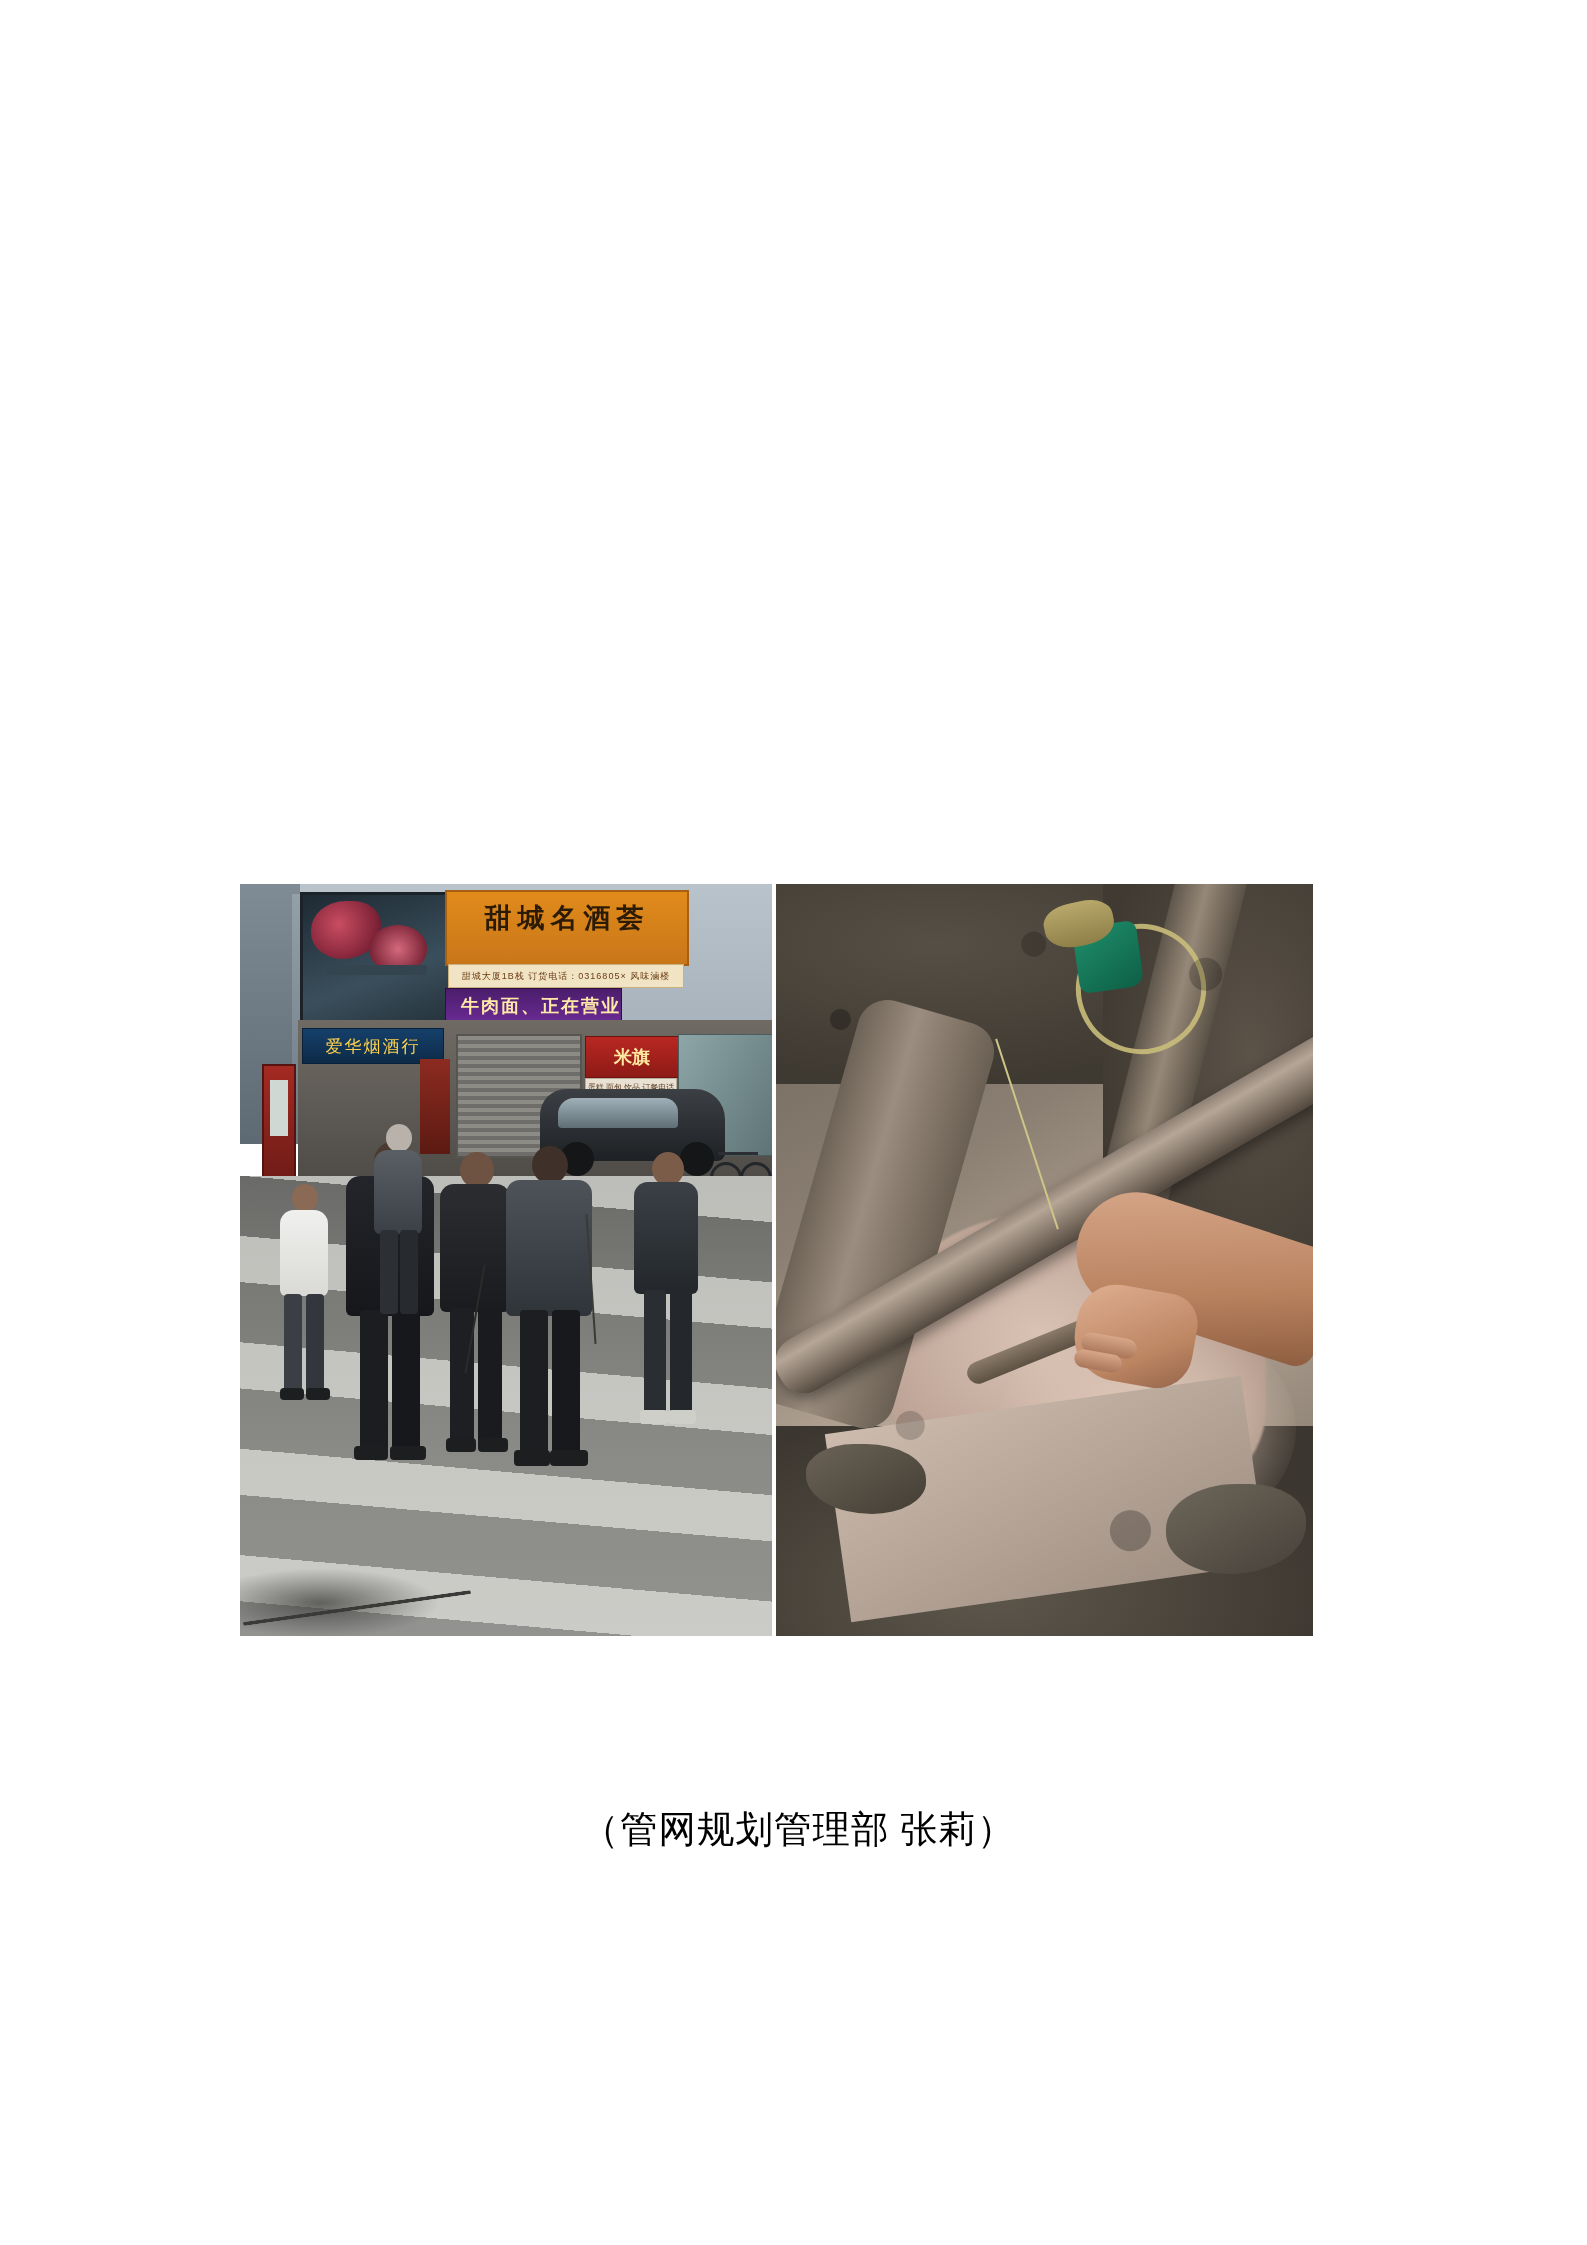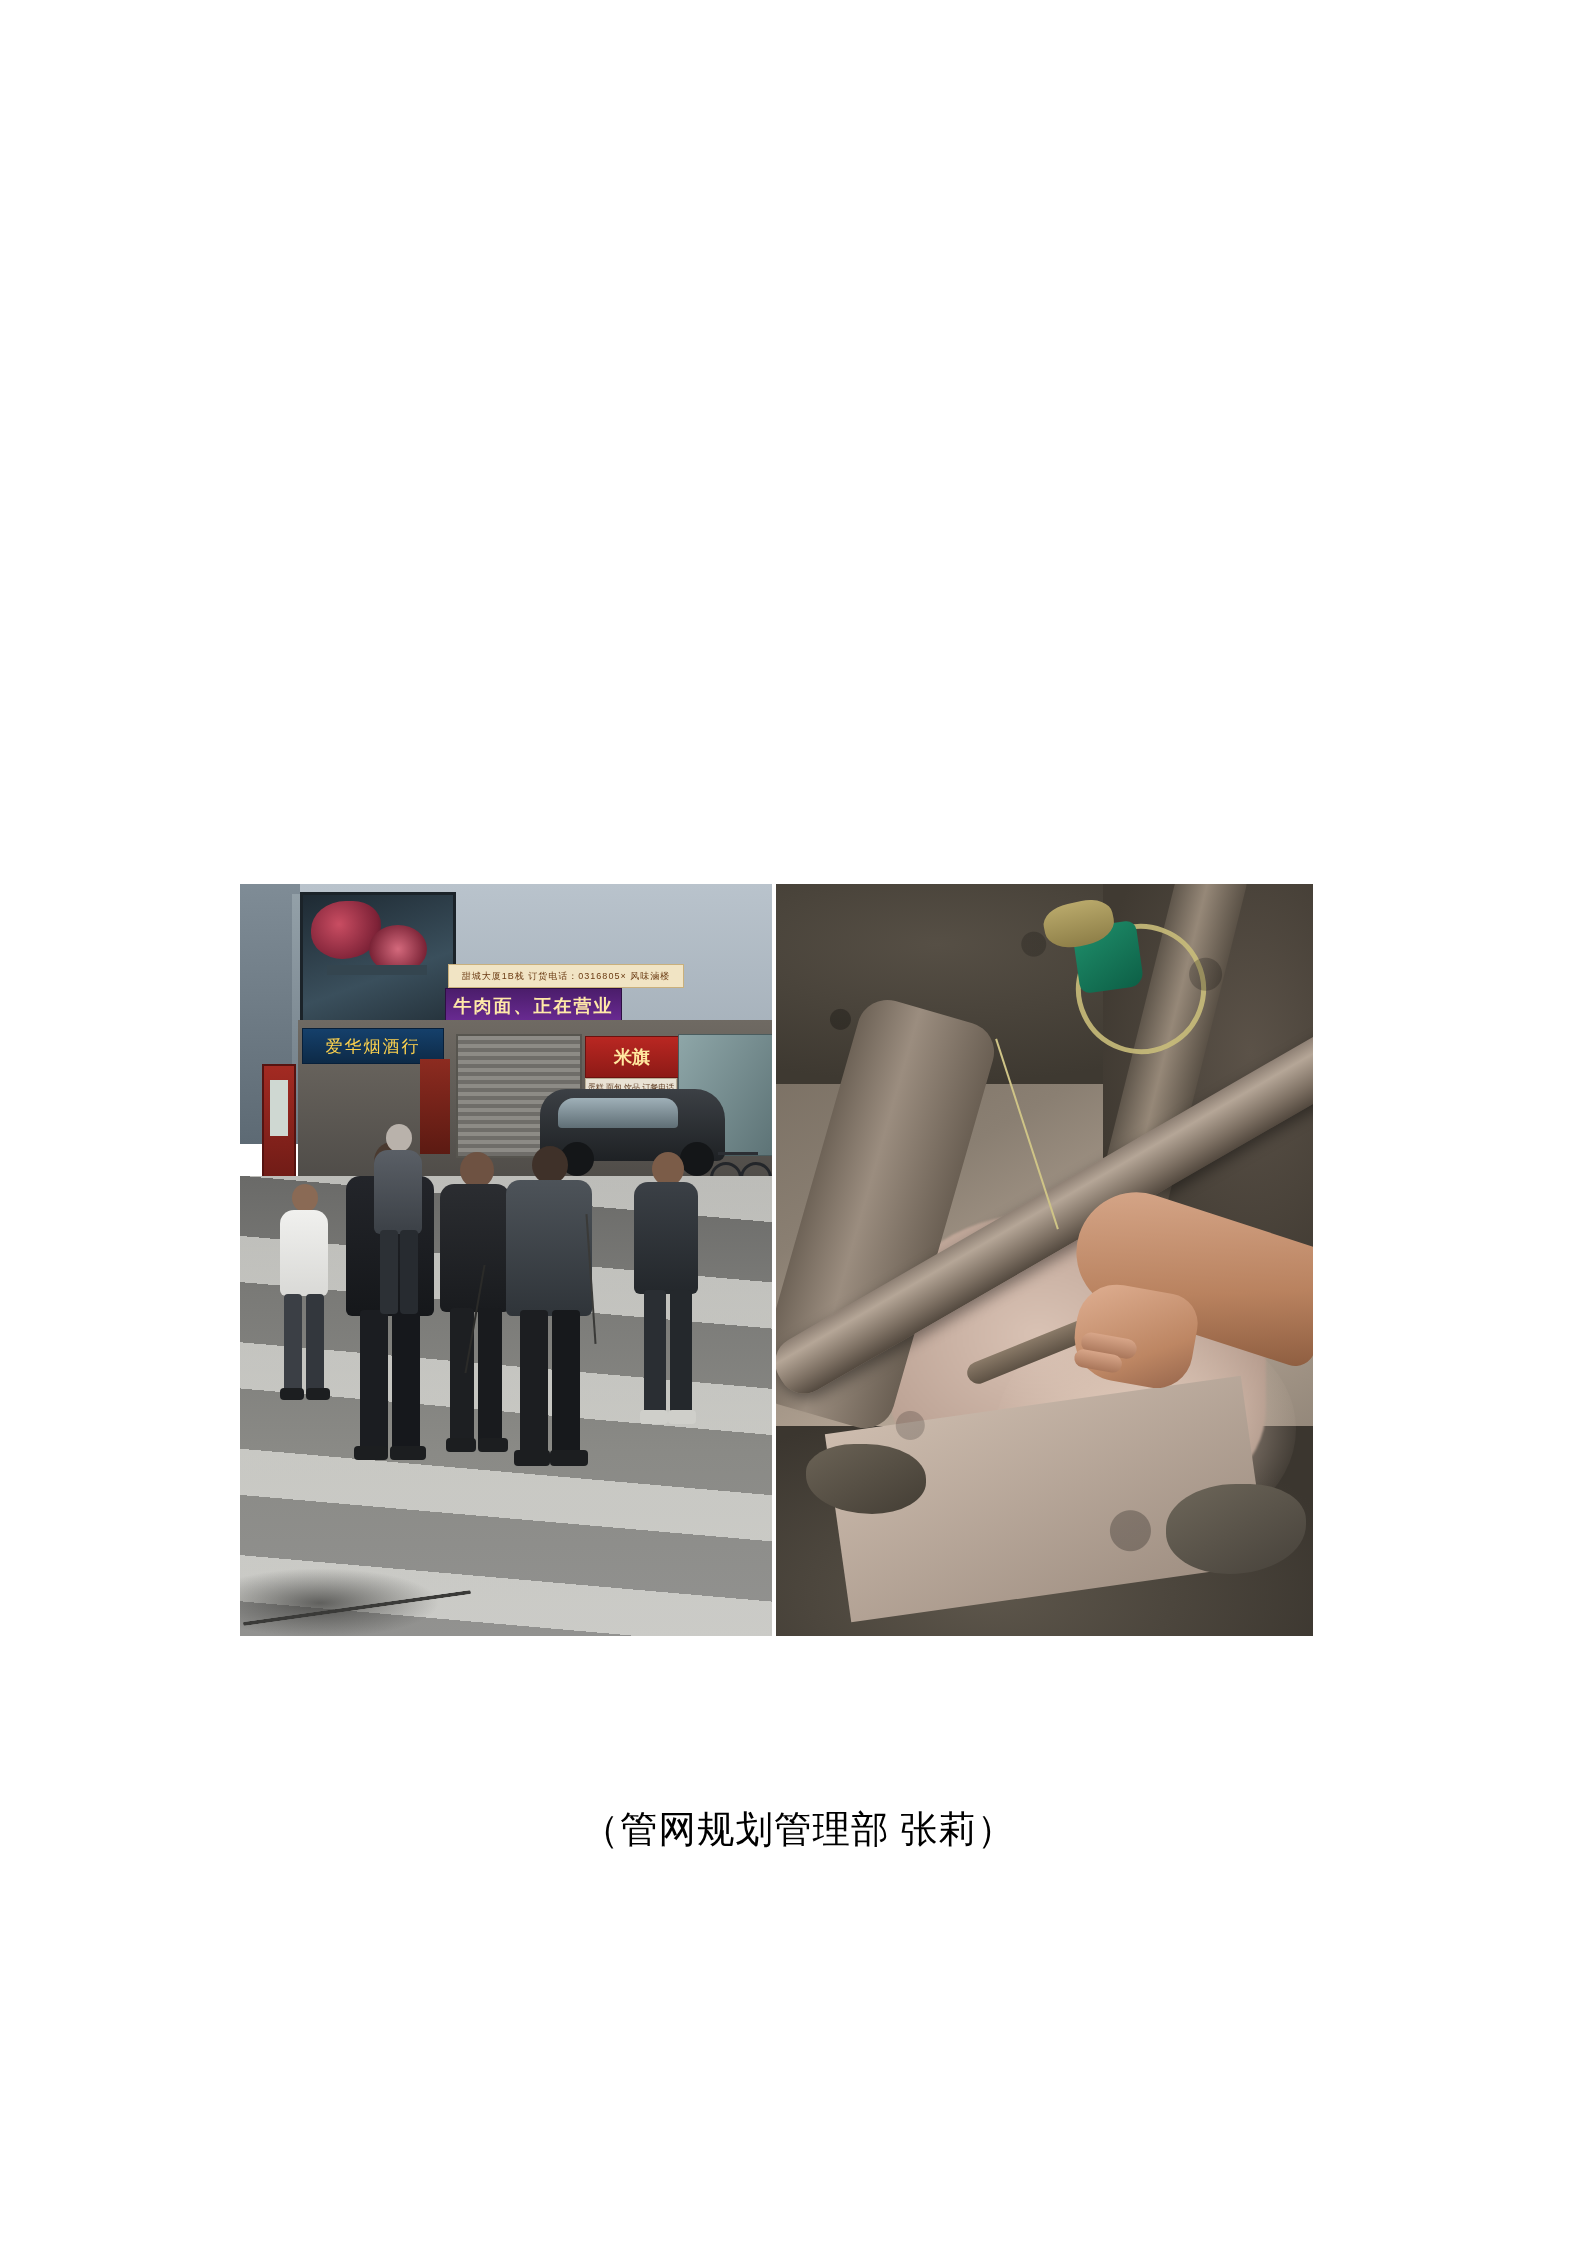--- a/index.html
+++ b/index.html
@@ -121,21 +121,21 @@
     background: #f1e4c4; border: 1px solid #c9b07c;
     color: #6a3a12; font-size: 9px; text-align: center; line-height: 22px;
     font-family: "Liberation Sans", sans-serif; letter-spacing: 1px;
   }
   .ls-shop-purple {
     position: absolute; left: 205px; top: 104px; width: 175px; height: 34px;
     background: linear-gradient(#4b1d6b,#6b2b94);
     border: 1px solid #2d0f42;
   }
   .ls-shop-purple-txt {
-    position: absolute; left: 0; top: 5px; width: 100%; text-align: center;
+    position: absolute; left: 0; top: 5px; width: 100%; text-align: right;
     color: #ffe9a8; font-size: 18px; font-weight: bold;
     font-family: "Liberation Sans", sans-serif; letter-spacing: 2px;
   }
   .ls-shop-side {
     position: absolute; left: 382px; top: 100px; width: 66px; height: 40px;
     background: linear-gradient(#2b1b46,#55337a);
     margin-top: 48px;
   }
   .ls-shop-side-txt {
     position: absolute; left: 0; top: 10px; width: 100%; text-align: center;
@@ -393,20 +393,23 @@
       <div class="ls-bldg-left"></div>
       <div class="ls-bldg-left2"></div>
 
       <div class="ls-billboard">
         <div class="ls-billboard-sky"></div>
         <div class="ls-billboard-art1"></div>
         <div class="ls-billboard-art2"></div>
         <div class="ls-billboard-art3"></div>
       </div>
 
+      <div class="ls-shop-orange">
+        <div class="ls-shop-orange-txt">甜城名酒荟</div>
+      </div>
       <div class="ls-shop-sub">甜城大厦1B栈  订货电话：0316805×  风味滷楼</div>
 
       <div class="ls-shop-purple">
         <div class="ls-shop-purple-txt">牛肉面、正在营业</div>
       </div>
       <div class="ls-shop-side">
         <div class="ls-shop-side-txt">风味</div>
       </div>
 
       <div class="ls-facade"></div>

